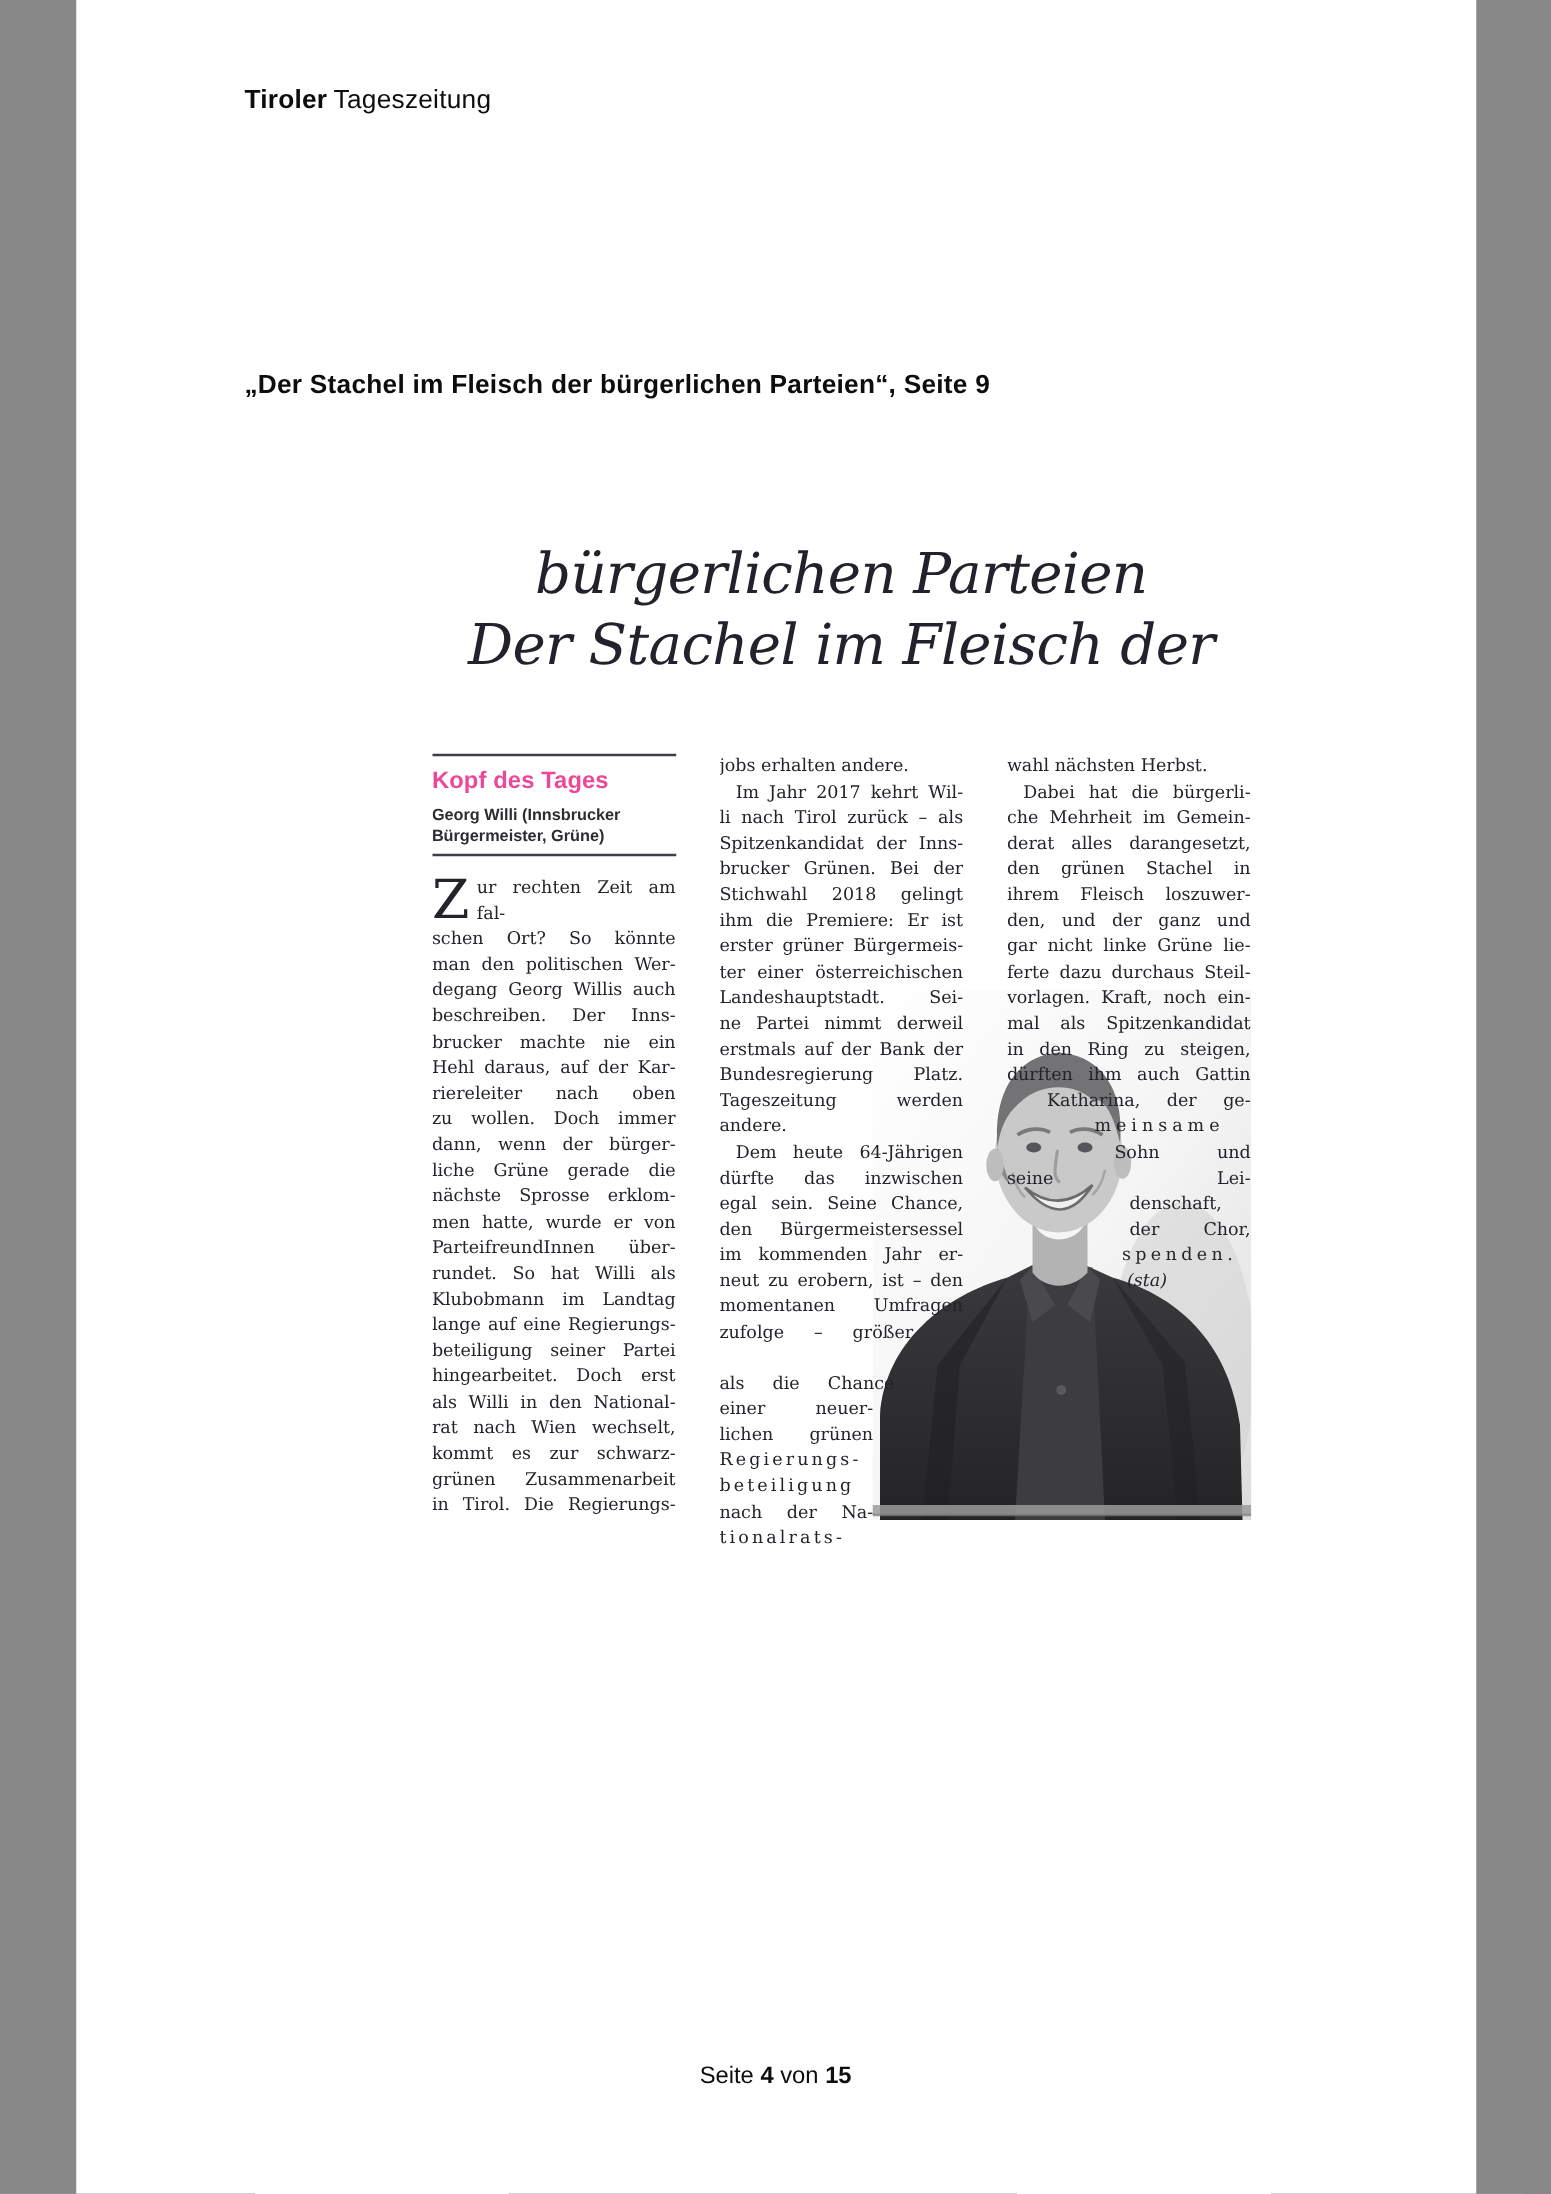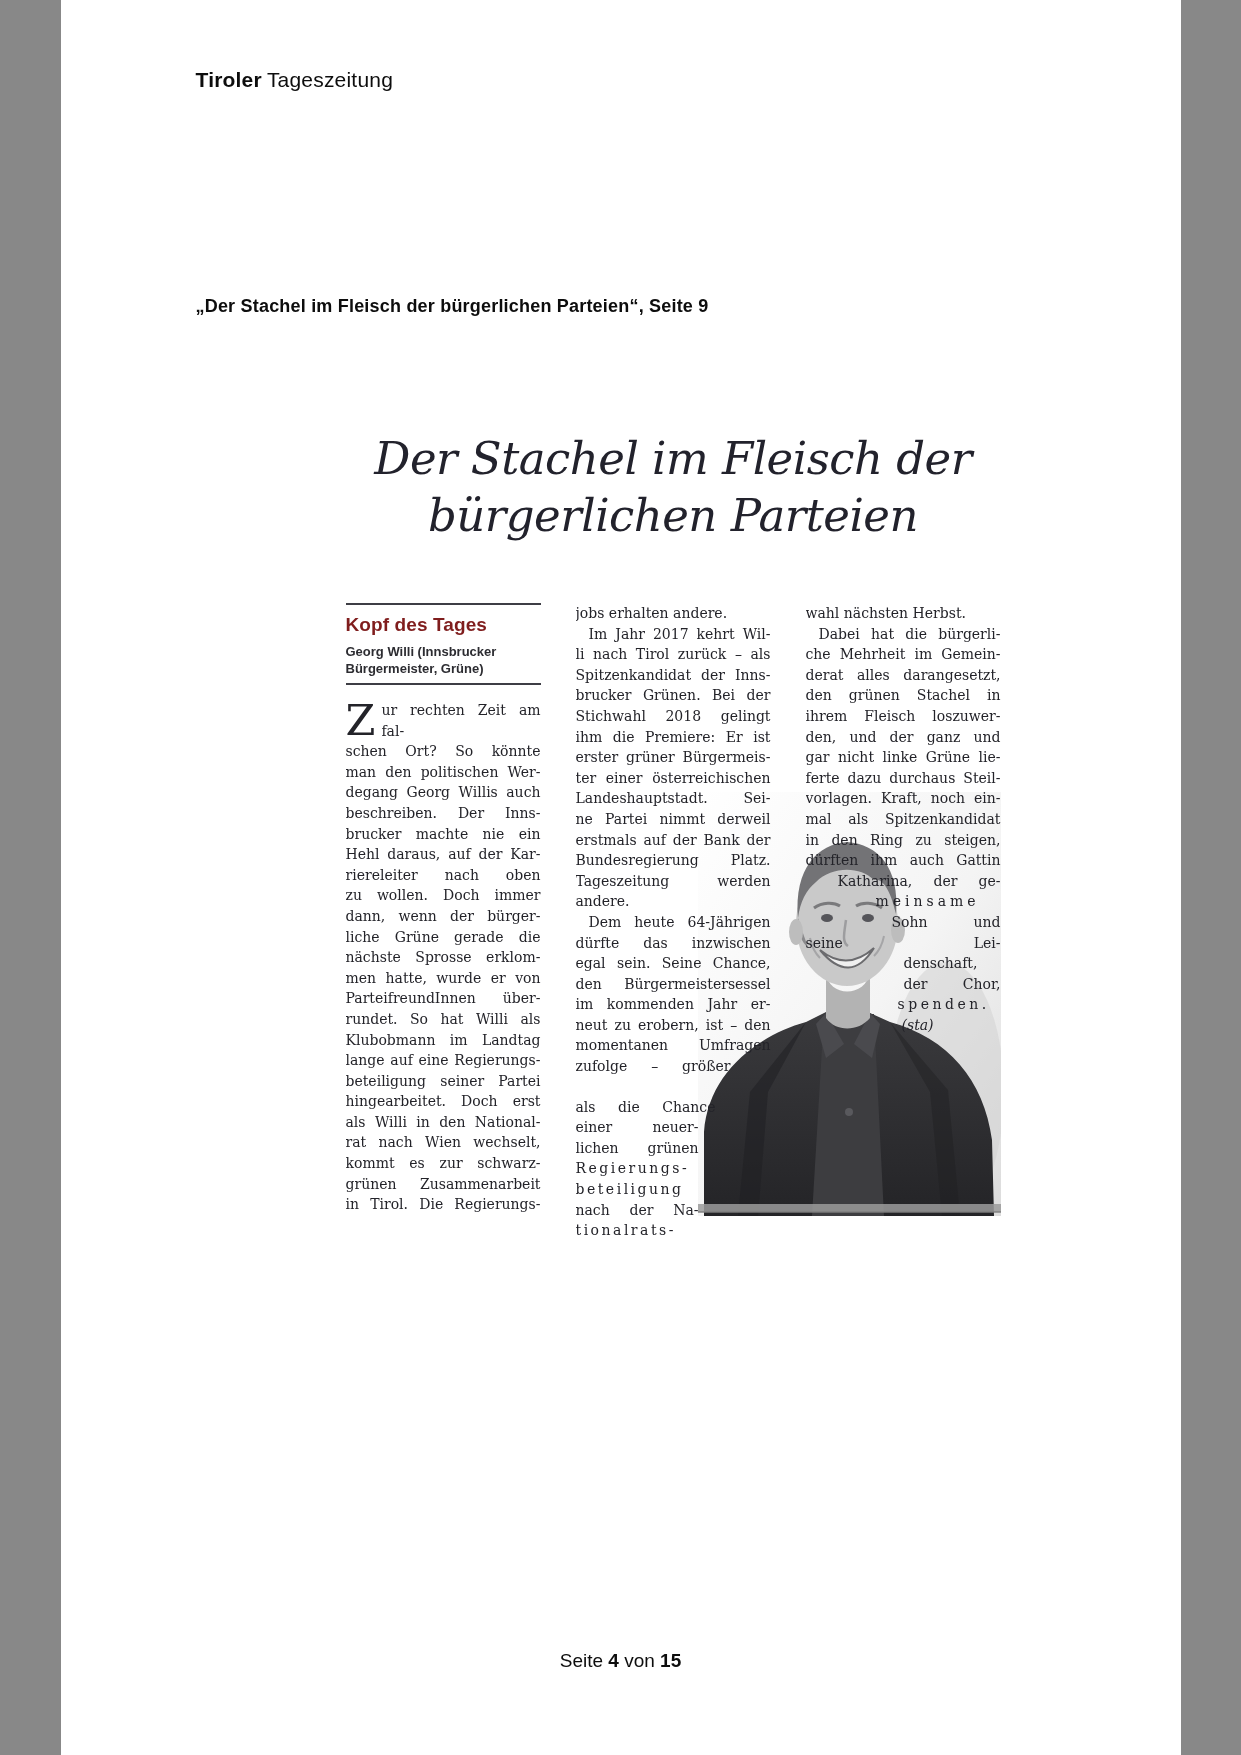--- a/index.html
+++ b/index.html
@@ -17,21 +17,21 @@
   .masthead {
     position: absolute; left: 135px; top: 68px;
     font-size: 21px; letter-spacing: 0.2px; color: #0d0d0d;
   }
   .masthead .brand-bold { font-weight: bold; }
   .masthead .brand-rest { margin-left: 5px; }
 
   
   .ref-headline {
     position: absolute; left: 135px; top: 296px;
-    font-size: 18px; font-weight: bold; color: #0d0d0d;
+    font-size: 21px; font-weight: bold; color: #0d0d0d;
     letter-spacing: 0.2px;
   }
 
   
   .clipping {
     position: absolute; left: 285px; top: 420px;
     width: 655px; height: 810px;
     color: #232329;
   }
   .headline {
@@ -46,21 +46,21 @@
   .columns {
     position: absolute; left: 0; top: 183px; width: 655px;
     display: flex; gap: 35px;
     z-index: 2;
   }
   .col { width: 195px; flex: 0 0 195px; }
 
   .rule { border-top: 2px solid #3e3e45; width: 100%; }
   .rubric {
     margin-top: 9px;
-    font-size: 19px; font-weight: bold; color: #7f1d1d;
+    font-size: 19px; font-weight: bold; color: #ec4899;
     letter-spacing: 0.1px;
   }
   .byline { margin-top: 7px; margin-bottom: 6px; }
   .byline .line {
     font-size: 13px; font-weight: bold; line-height: 17px;
     color: #2c2c31; text-align: left; text-align-last: left;
   }
 
   .body {
     font-family: "DejaVu Serif", serif;
@@ -167,22 +167,22 @@
         <path d="M122,158 Q149,180 176,156 Q152,194 122,158 Z" fill="#efefef" stroke="#6b6b6e" stroke-width="2"></path>
         <path d="M112,146 C114,156 118,162 122,166" stroke="#a5a5a7" stroke-width="2" fill="none"></path>
         <path d="M186,144 C184,154 180,160 176,164" stroke="#a5a5a7" stroke-width="2" fill="none"></path>
 
         <rect x="0" y="412" width="303" height="8" fill="#9b9b9b" opacity="0.85"></rect>
         <rect x="0" y="419" width="303" height="2" fill="#7e7e7e" opacity="0.7"></rect>
       </svg>
     </div>
 
     <div class="headline">
+      <div>bürgerlichen Parteien</div>
       <div>Der Stachel im Fleisch der</div>
-      <div>bürgerlichen Parteien</div>
     </div>
 
     <div class="columns">
 
       <div class="col col-1">
         <div class="rule"></div>
         <div class="rubric">Kopf des Tages</div>
         <div class="byline">
             <div class="line">Georg Willi (Innsbrucker</div>
             <div class="line">Bürgermeister, Grüne)</div>

